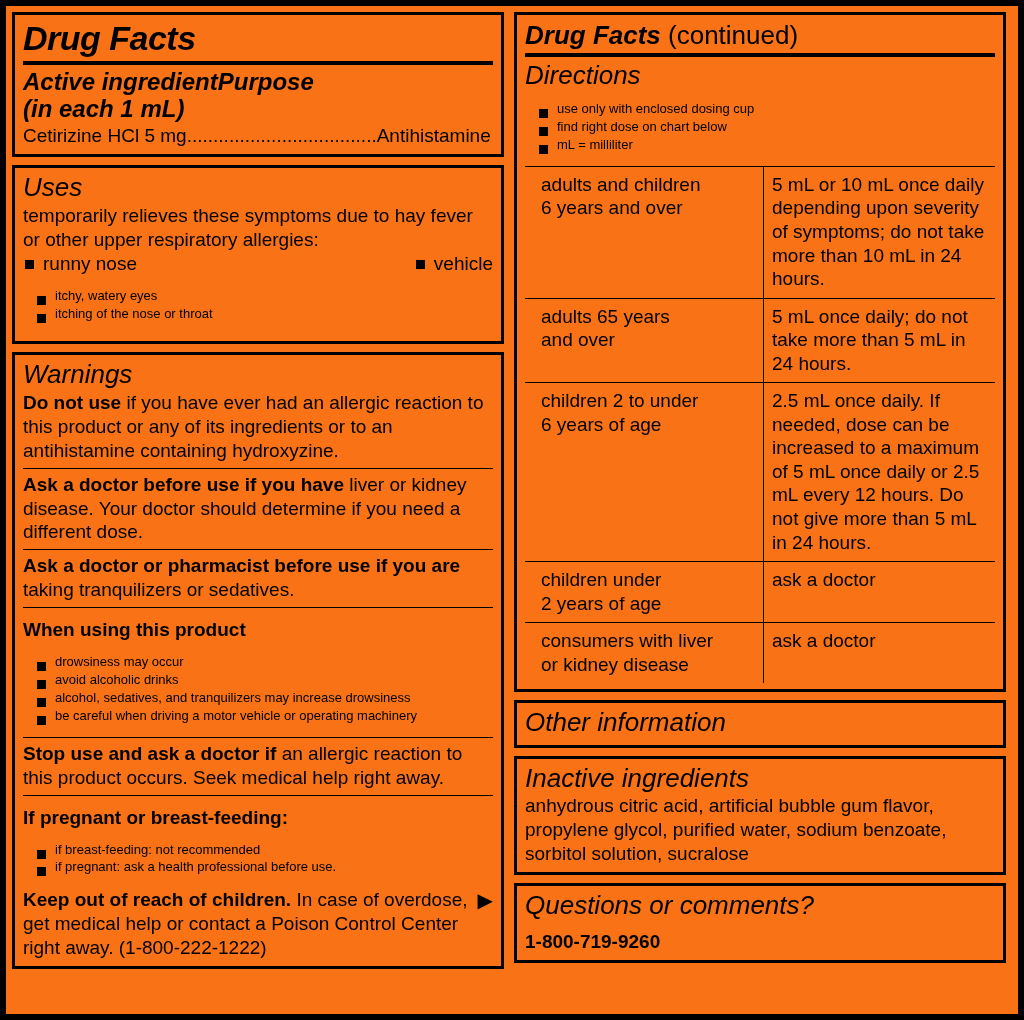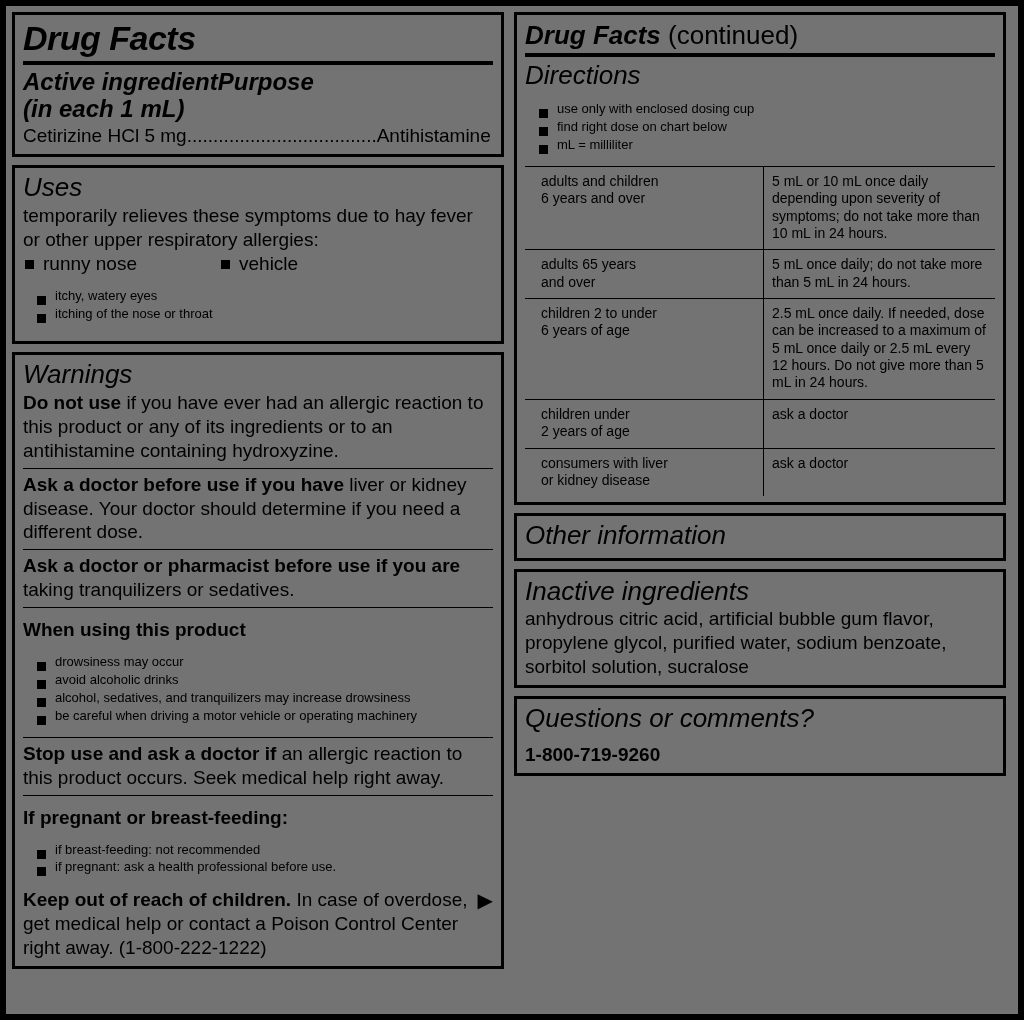--- a/index.html
+++ b/index.html
@@ -13,21 +13,21 @@
     font-family: "Liberation Sans", sans-serif;
     color: #000000;
     -webkit-font-smoothing: antialiased;
   }
   .label {
     position: relative;
     width: 1024px;
     height: 1020px;
     box-sizing: border-box;
     border: 6px solid #000;
-    background: #737373;
+    background: #f97316;
     display: flex;
     flex-direction: row;
     padding: 6px;
     gap: 10px;
   }
   .col {
     width: 492px;
     box-sizing: border-box;
     display: flex;
     flex-direction: column;
@@ -99,23 +99,24 @@
     content: "";
     position: absolute;
     left: 2px;
     top: 8px;
     width: 9px;
     height: 9px;
     background: #000;
   }
   .pair {
     display: flex;
-    gap: 6px;
+    gap: 0;
     font-size: 19px;
     line-height: 1.3;
+    justify-content: space-between;
   }
   .pair .item {
     position: relative;
     padding-left: 20px;
   }
   .pair .item::before {
     content: "";
     position: absolute;
     left: 2px;
     top: 8px;
@@ -137,21 +138,21 @@
     line-height: 1.1;
     margin: 2px 0 3px 0;
   }
   .cont-title .it {
     font-style: italic;
     font-weight: bold;
   }
   table.dose {
     width: 100%;
     border-collapse: collapse;
-    font-size: 14px;
+    font-size: 19px;
     line-height: 1.24;
     margin-top: 2px;
   }
   table.dose td {
     border: 1px solid #000;
     border-left: none;
     border-right: none;
     padding: 6px 8px 7px 8px;
     vertical-align: top;
   }

